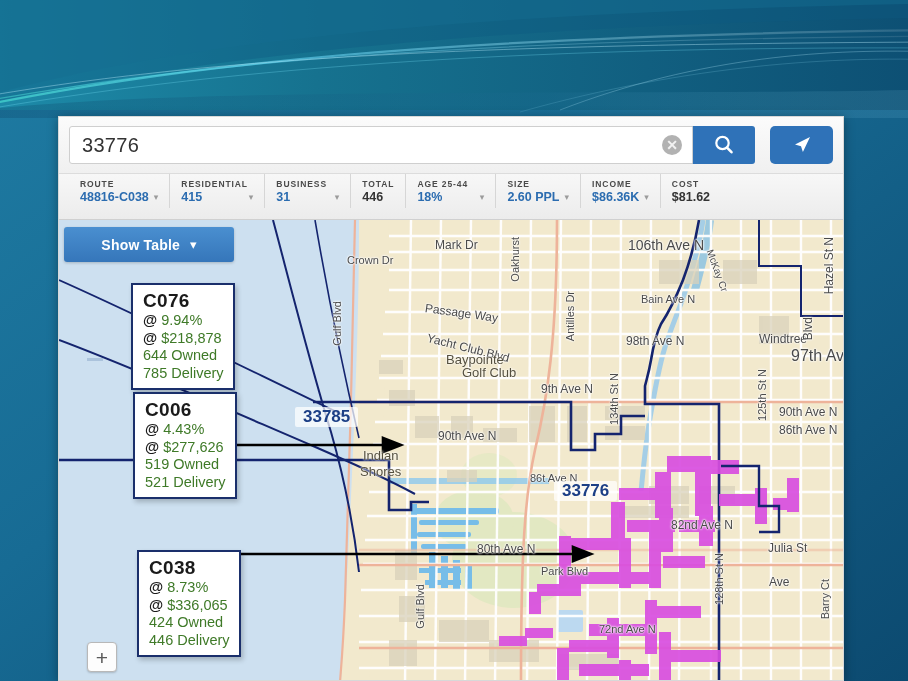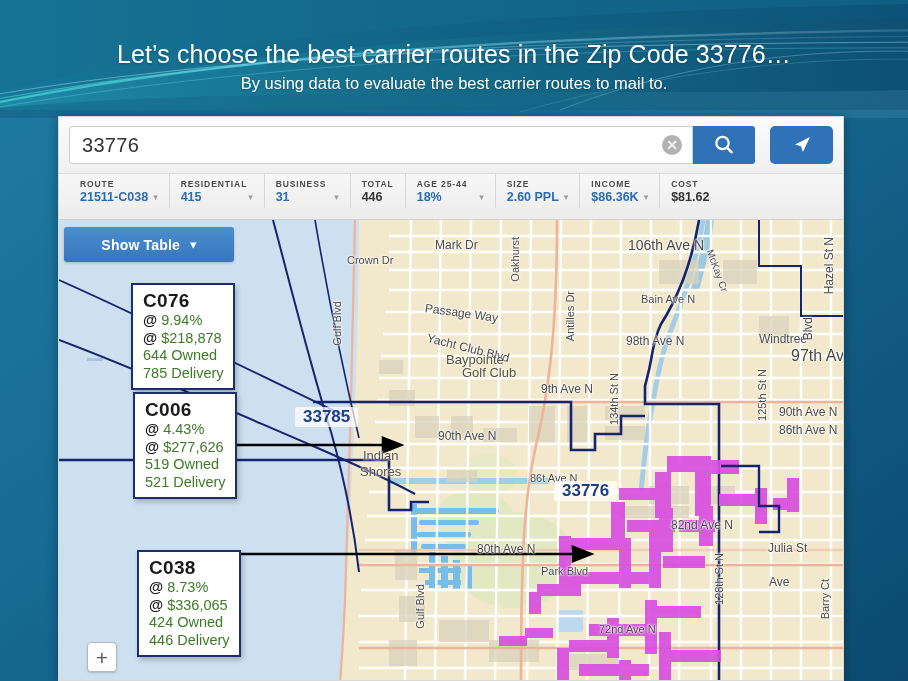--- a/index.html
+++ b/index.html
@@ -194,22 +194,20 @@
   <path d="M -30 99 C 200 58 470 44 940 42" fill="none" stroke="#bfefff" stroke-width=".9" opacity=".45"></path>
   <path d="M -30 112 C 210 70 500 46 940 48" fill="none" stroke="#7fe8ff" stroke-width=".7" opacity=".4"></path>
 
   <path d="M 560 110 C 700 56 830 48 940 52" fill="none" stroke="#9fd8ea" stroke-width="1" opacity=".35"></path>
   <path d="M 520 112 C 690 64 840 56 940 60" fill="none" stroke="#7fc9e0" stroke-width=".8" opacity=".3"></path>
 
   <path d="M 0 108 C 220 86 620 96 908 90 L 908 118 L 0 118 Z" fill="url(#swoosh2)" opacity=".5"></path>
 </svg>
 
 <div class="banner">
-  <div class="banner-title">Let’s choose the best carrier routes in the Zip Code 33776…</div>
-  <div class="banner-sub">By using data to evaluate the best carrier routes to mail to.</div>
 </div>
 
 <div class="app-window">
 
   <div class="search-row">
     <div class="search-box">
       <div class="search-value">33776</div>
       <div class="clear-icon">✕</div>
     </div>
     <div class="btn-search">
@@ -222,21 +220,21 @@
       <svg width="24" height="24" viewBox="0 0 24 24">
         <path d="M20 4 L5 11.4 L11 13.2 L12.9 19 Z" fill="#fff"></path>
       </svg>
     </div>
   </div>
 
   <div class="stats-row">
     <div class="stat">
       <span class="stat-label">ROUTE</span>
       <span class="stat-vrow">
-        <span class="stat-value v-blue">21511-C038</span>
+        <span class="stat-value v-blue">48816-C038</span>
         <span class="caret">▾</span>
       </span>
     </div>
     <div class="stat">
       <span class="stat-label">RESIDENTIAL</span>
       <span class="stat-vrow" style="justify-content:space-between;min-width:72px">
         <span class="stat-value v-blue">415</span>
         <span class="caret">▾</span>
       </span>
     </div>

